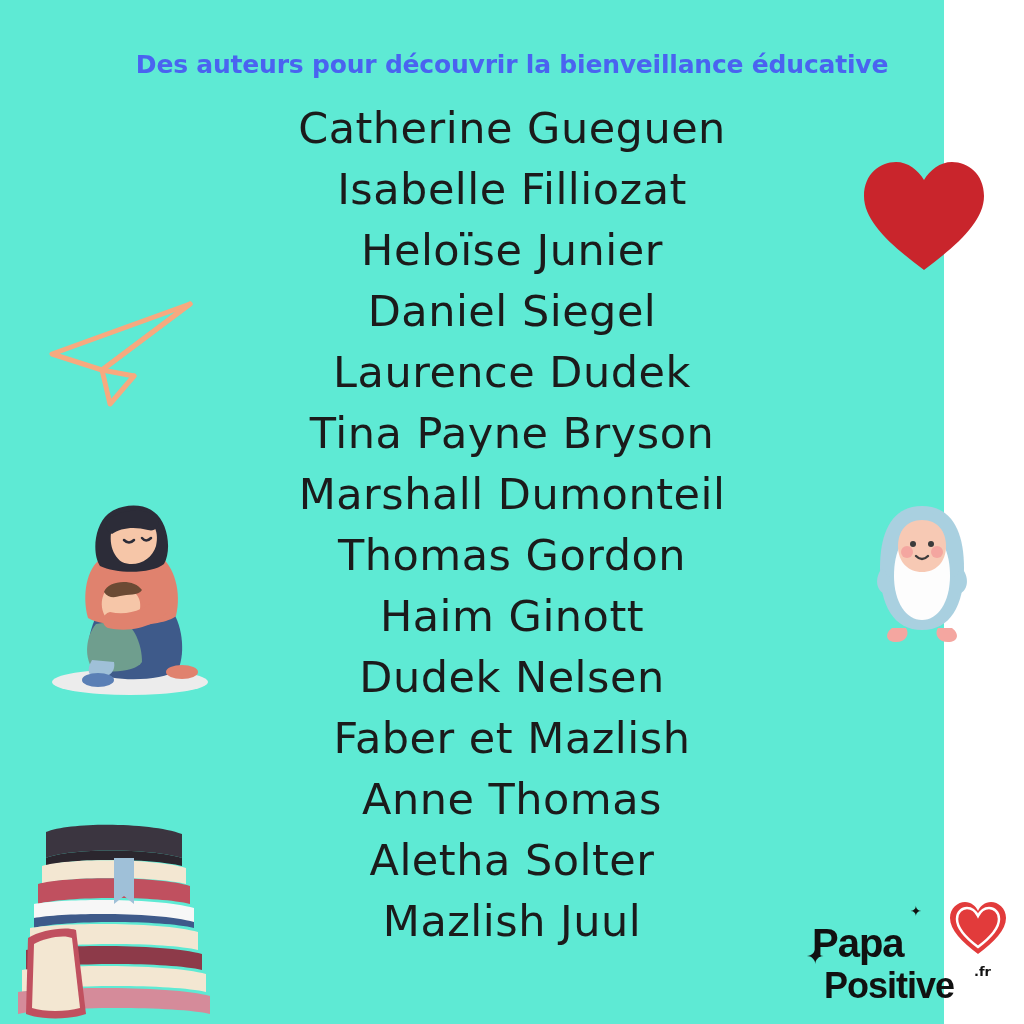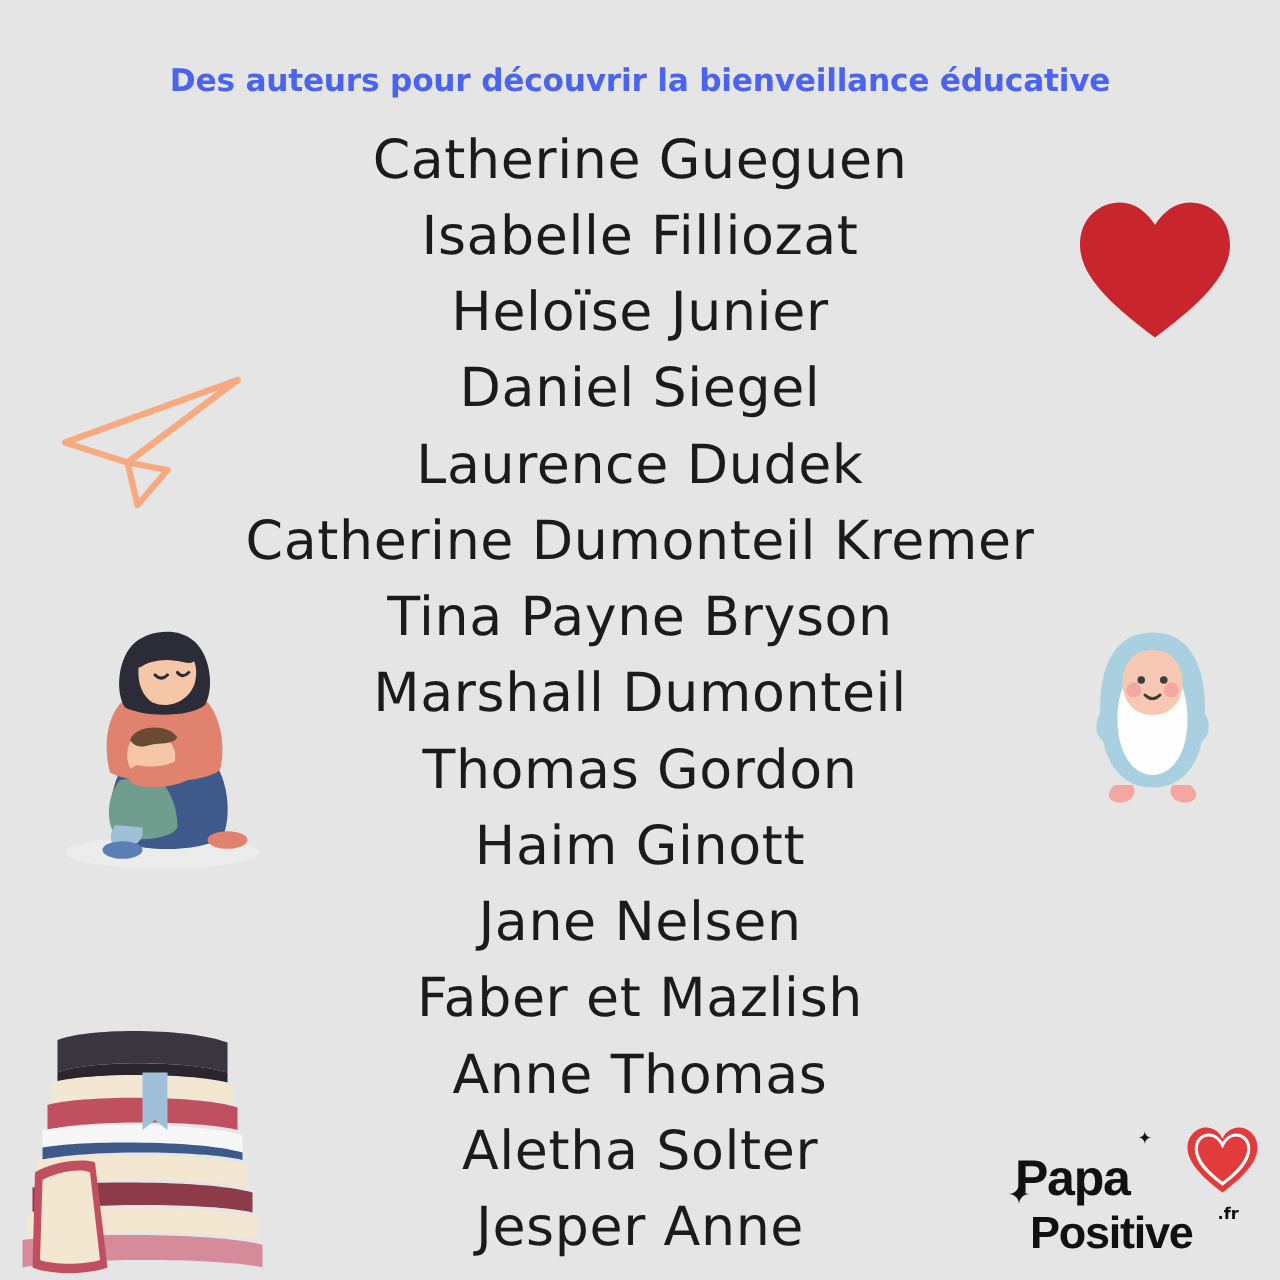--- a/index.html
+++ b/index.html
@@ -8,23 +8,23 @@
   }
   body {
     width: 1024px;
     height: 1024px;
     background: #ffffff;
     font-family: "DejaVu Sans", sans-serif;
     overflow: hidden;
   }
   #poster {
     position: relative;
-    width: 1024px;
+    width: 944px;
     height: 1024px;
-    background: #e5e5e5;
+    background: #5eead4;
   }
 
   
   #title {
     position: absolute;
     top: 50px;
     left: 0;
     width: 1024px;
     text-align: center;
     color: #4a63f0;
@@ -163,30 +163,29 @@
 <div id="poster">
 
   <div id="title">Des auteurs pour découvrir la bienveillance éducative</div>
 
   <div id="names">
     <div class="name">Catherine Gueguen</div>
     <div class="name">Isabelle Filliozat</div>
     <div class="name">Heloïse Junier</div>
     <div class="name">Daniel Siegel</div>
     <div class="name">Laurence Dudek</div>
-    <div class="name">Catherine Dumonteil Kremer</div>
     <div class="name">Tina Payne Bryson</div>
     <div class="name">Marshall Dumonteil</div>
     <div class="name">Thomas Gordon</div>
     <div class="name">Haim Ginott</div>
-    <div class="name">Jane Nelsen</div>
+    <div class="name">Dudek Nelsen</div>
     <div class="name">Faber et Mazlish</div>
     <div class="name">Anne Thomas</div>
     <div class="name">Aletha Solter</div>
-    <div class="name">Jesper Anne</div>
+    <div class="name">Mazlish Juul</div>
   </div>
 
   <div id="heart-decor">
     <svg viewBox="0 0 124 112" width="124" height="112" xmlns="http://www.w3.org/2000/svg">
       <path d="M62 110 C30 86 2 62 2 36 C2 14 18 2 34 2 C46 2 56 10 62 20 C68 10 78 2 90 2 C106 2 122 14 122 36 C122 62 94 86 62 110 Z" fill="#c9252c"></path>
     </svg>
   </div>
 
   <div id="plane-decor">
     <svg viewBox="0 0 150 112" width="150" height="112" xmlns="http://www.w3.org/2000/svg">

